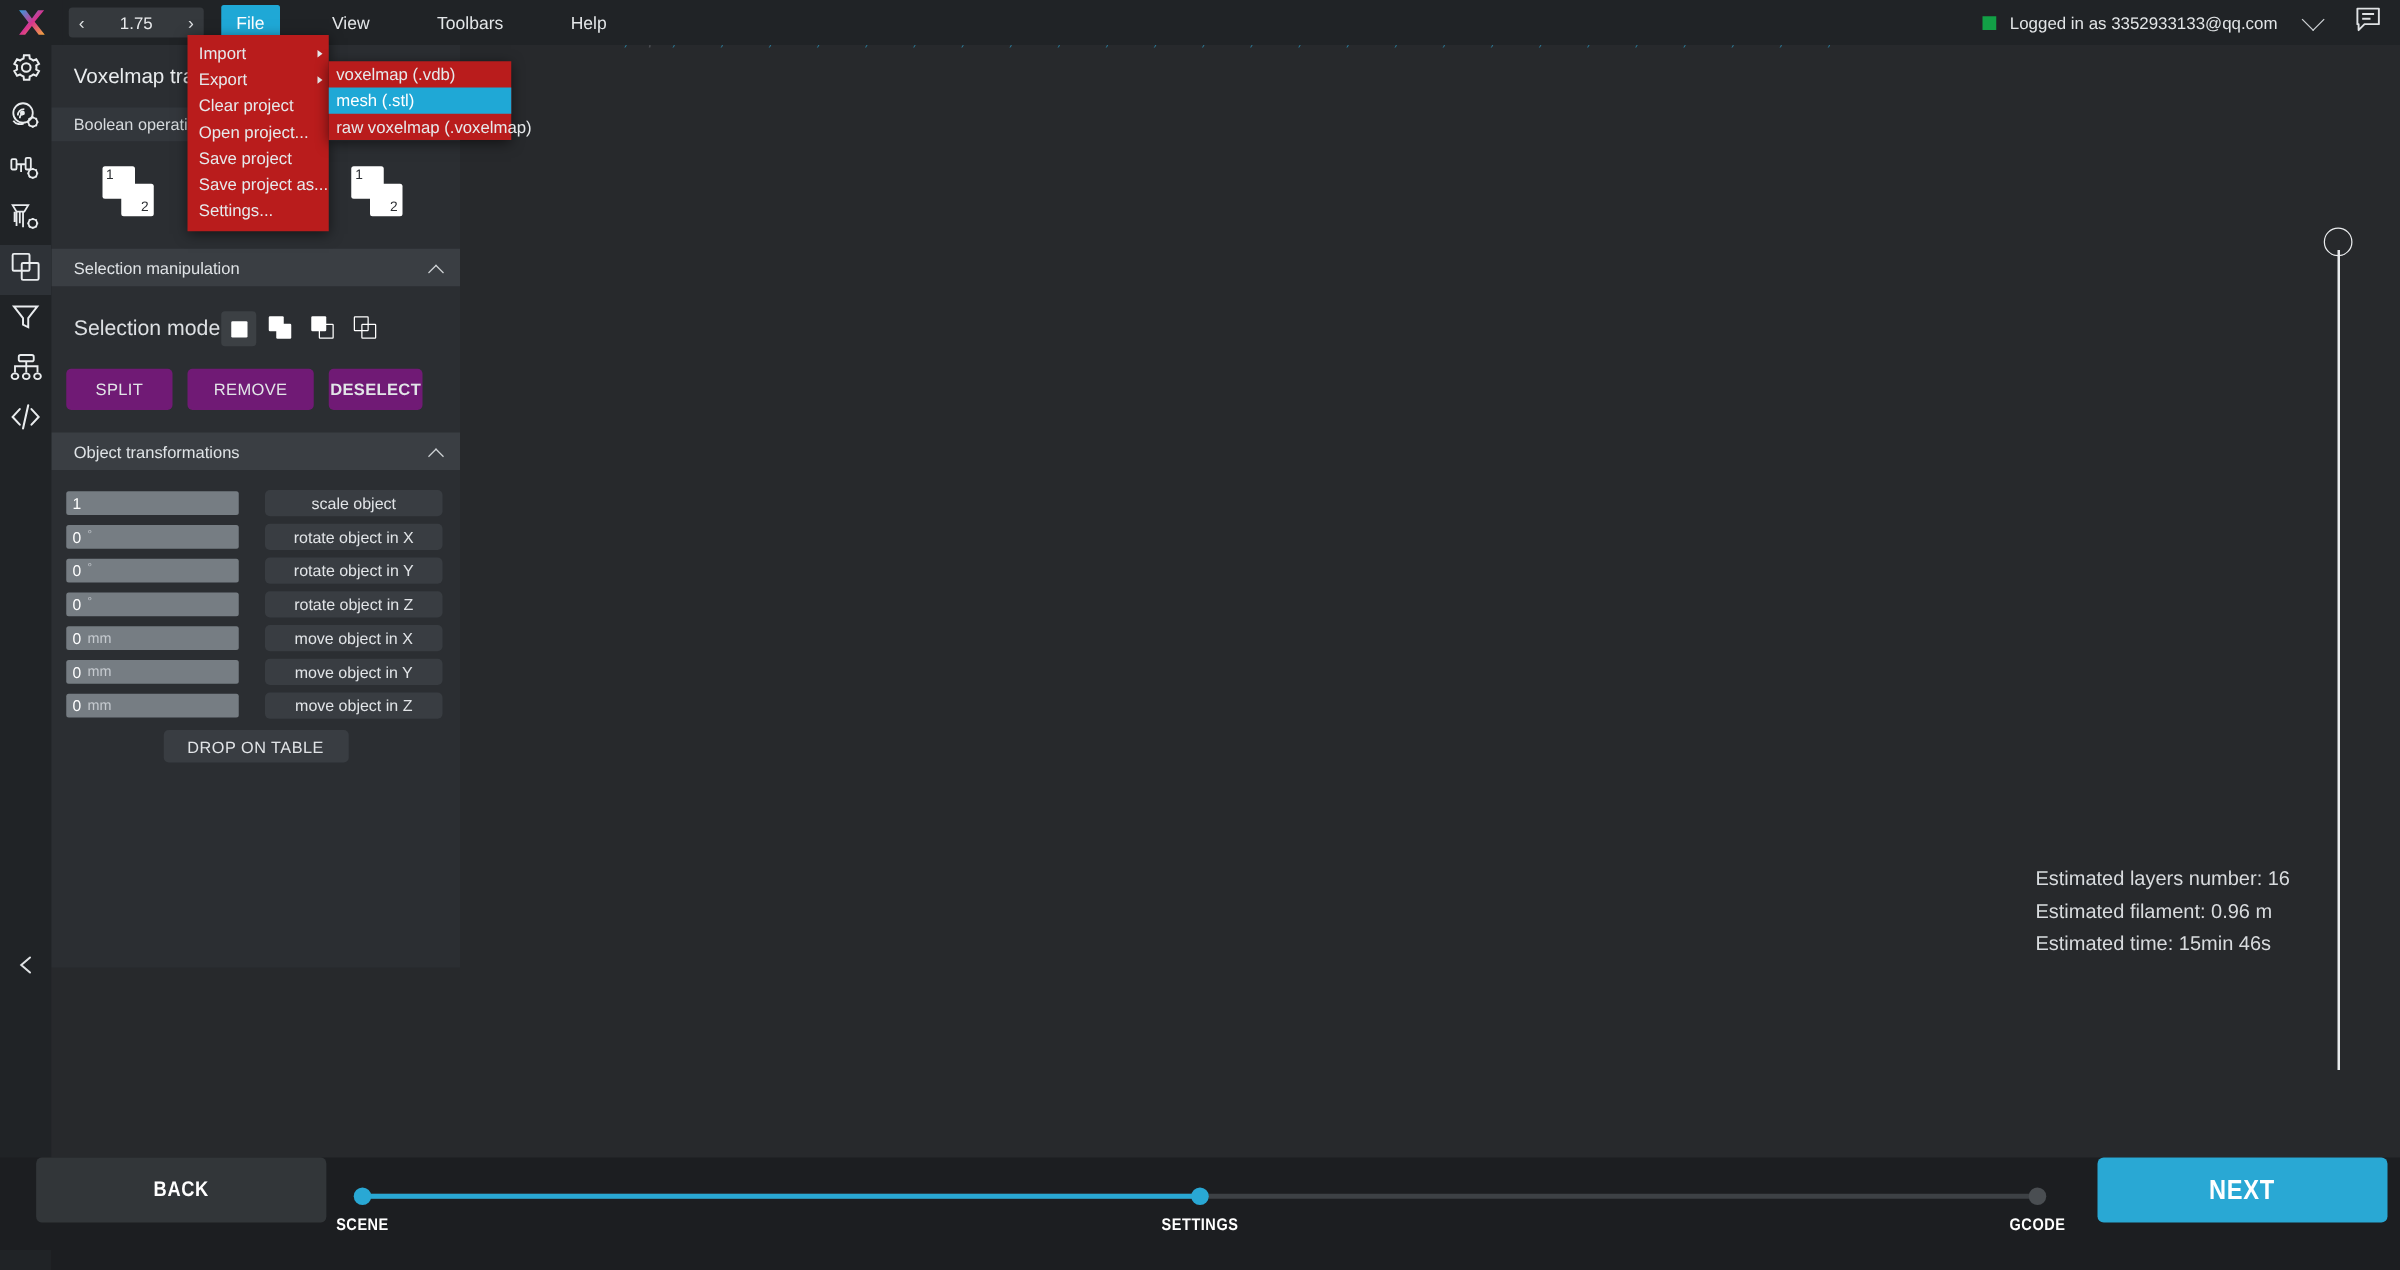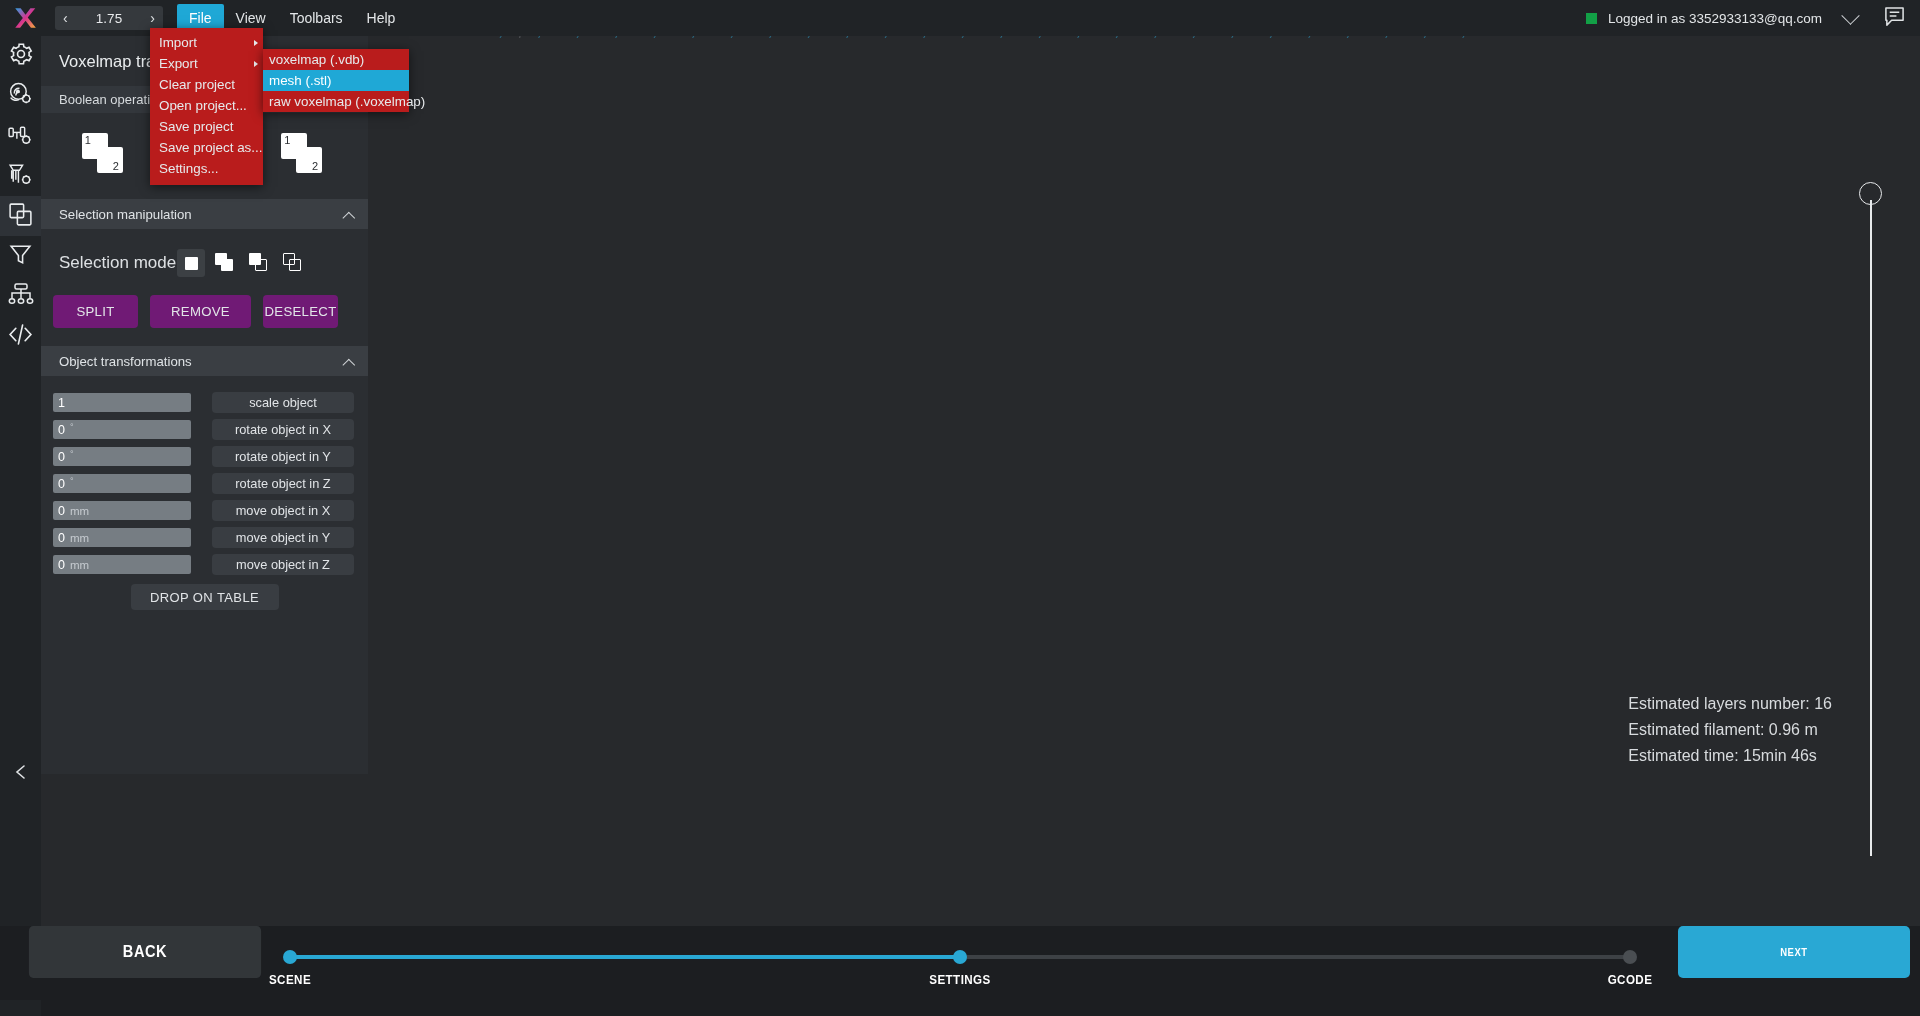--- a/index.html
+++ b/index.html
@@ -26,21 +26,21 @@
     display: flex; align-items: center; justify-content: space-between;
     width: 108px; height: 24px; background: #35393d; border-radius: 3px;
     margin-left: 5px; padding: 0 6px;
   }
   .nozzle-stepper .arrow {
     color: #dfe2e4; font-size: 14px; line-height: 1; cursor: pointer; user-select: none;
     padding: 0 2px;
   }
   .nozzle-val { color: #e8eaec; font-size: 13.5px; }
 
-  .menubar { display: flex; align-items: center; height: 36px; margin-left: 14px; }
+  .menubar { display: flex; align-items: center; height: 36px; margin-left: 14px; gap: 30px; }
   .menu-item {
     padding: 7px 12px 8px; font-size: 14px; color: #e3e6e8; cursor: pointer;
     line-height: 1; border-radius: 2px;
   }
   .menu-item.active { background: #1fa8d6; color: #ffffff; }
 
   .topbar-right {
     margin-left: auto; display: flex; align-items: center; height: 36px; padding-right: 14px;
   }
   .status-dot { width: 11px; height: 11px; background: #12a046; margin-right: 11px; }
@@ -142,21 +142,21 @@
   .sm-shape i.p2 { left: 6px; top: 6px; }
 
   .action-row { display: flex; padding: 18px 0 0 12px; gap: 12px; }
   .act-btn {
     background: #701a75; border-radius: 4px; height: 33px;
     display: flex; align-items: center; justify-content: center;
     font-size: 13.2px; color: #e2e5e8; cursor: pointer; letter-spacing: .3px; text-align: center;
   }
   #split-btn { width: 85px; }
   #remove-btn { width: 101px; }
-  #deselect-btn { width: 75px; }
+  #deselect-btn { width: 75px; font-weight: bold; }
 
   .transform-body { padding: 16px 0 0 0; }
   .tf-row { display: flex; align-items: center; margin-bottom: 6px; padding-left: 12px; }
   .tf-input {
     width: 138px; height: 19px; background: #767d83; border: none; border-radius: 2px;
     color: #ffffff; font-size: 12.5px; padding: 0 5px; font-family: "Liberation Sans", sans-serif;
     display: flex; align-items: center;
   }
   .tf-input .unit { color: #c6cbd0; font-size: 11.5px; margin-left: 5px; }
   .tf-input .deg { color: #c6cbd0; font-size: 9px; margin-left: 5px; position: relative; top: -3px; }
@@ -228,21 +228,21 @@
   }
   .step-node.inactive { background: #4a4e52; }
   .step-label {
     position: absolute; top: 22px; font-size: 13.5px; color: #ffffff; letter-spacing: .5px;
     transform: translateX(-50%) scaleX(.86); white-space: nowrap;
     font-family: "Liberation Sans Narrow", "Liberation Sans", sans-serif; font-weight: bold;
   }
   .next-btn {
     position: absolute; right: 10px; width: 232px; height: 52px; background: #29a8d4;
     border-radius: 5px; display: flex; align-items: center; justify-content: center;
-    cursor: pointer; color: #ffffff; font-size: 11px; font-weight: bold; letter-spacing: .6px;
+    cursor: pointer; color: #ffffff; font-size: 22px; font-weight: bold; letter-spacing: .6px;
     font-family: "Liberation Sans Narrow", "Liberation Sans", sans-serif;
   }
   .next-btn span { transform: scaleX(.86); display: block; }
 </style>
 </head>
 <body>
 
 <div id="app">
 
   <div class="viewport">

